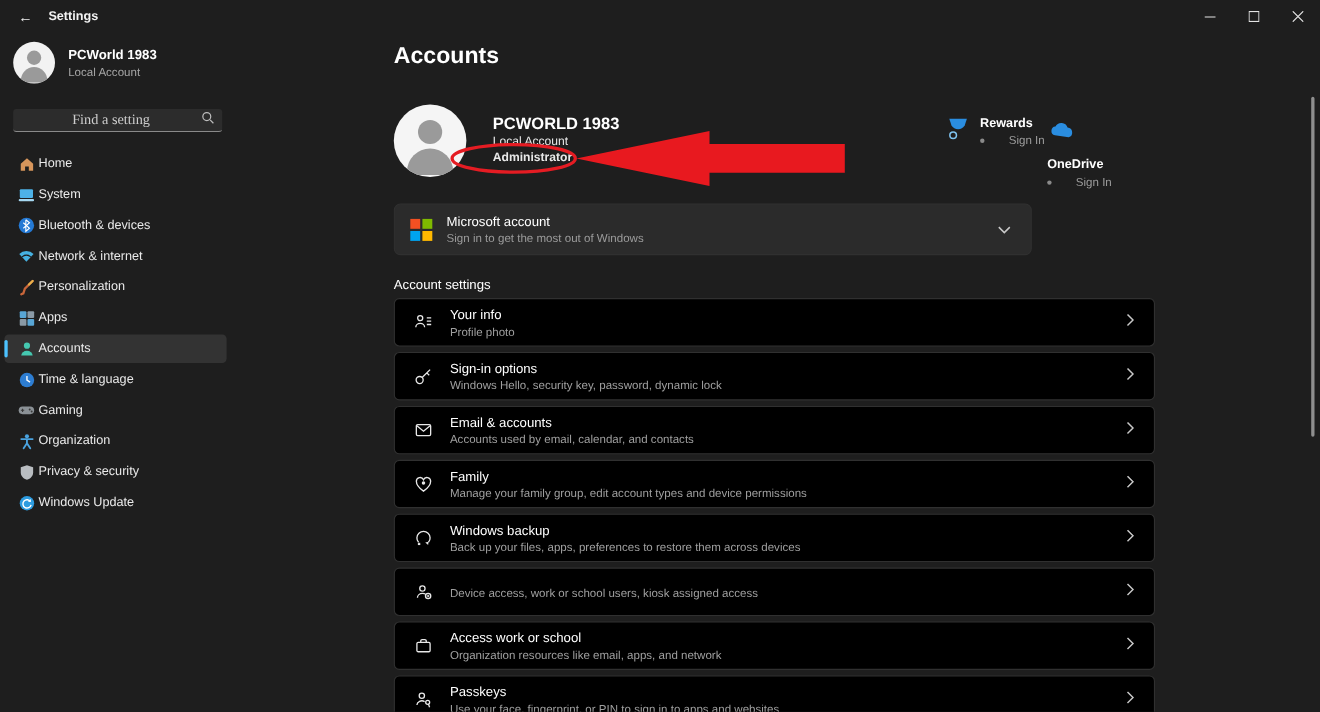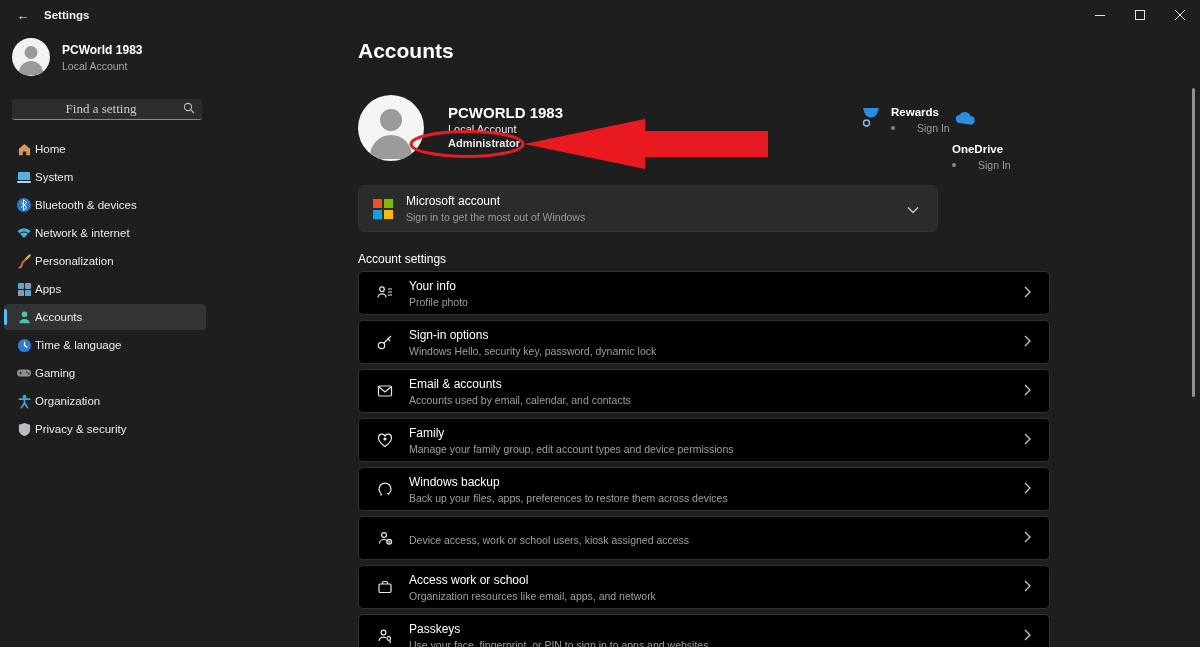--- a/index.html
+++ b/index.html
@@ -202,20 +202,30 @@
     <span>Organization</span>
   </div>
   <div class="nav-item">
     <span class="nav-ic">
         <svg width="15" height="15" viewBox="0 0 16 16">
           <path d="M8 1 L14 3 V8 C14 11.5 11.5 14 8 15 C4.5 14 2 11.5 2 8 V3 Z" fill="#b9bdc1"></path>
         </svg>
       </span>
     <span>Privacy &amp; security</span>
   </div>
+  <div class="nav-item">
+    <span class="nav-ic">
+        <svg width="15" height="15" viewBox="0 0 16 16">
+          <circle cx="8" cy="8" r="7" fill="#2d9ce0"></circle>
+          <path d="M11.5 6.5 A4 4 0 1 0 12 9.5" fill="none" stroke="#fff" stroke-width="1.4"></path>
+          <path d="M11.8 3.8 L11.6 6.8 L8.8 6.2 Z" fill="#fff"></path>
+        </svg>
+      </span>
+    <span>Windows Update</span>
+  </div>
 </div>
 
 <div class="page-title">Accounts</div>
 
 <div class="big-avatar">
     <div class="head"></div>
     <div class="body"></div>
   </div>
 <div class="profile-name">PCWORLD 1983</div>
 <div class="profile-line1">Local Account</div>

